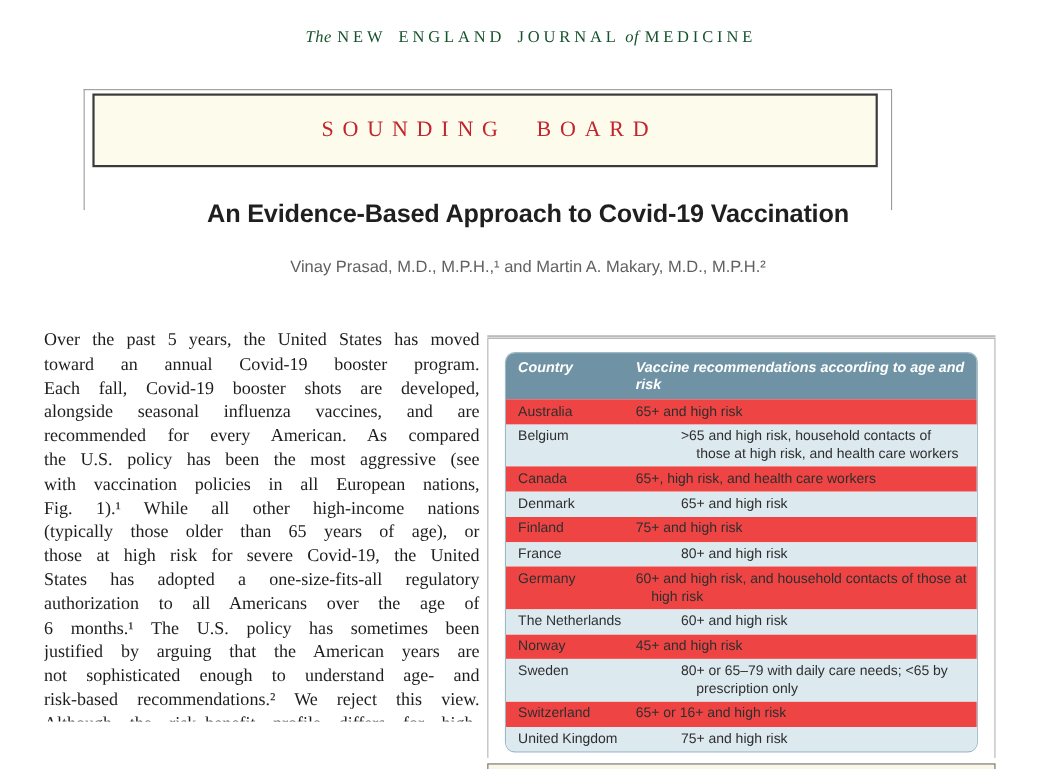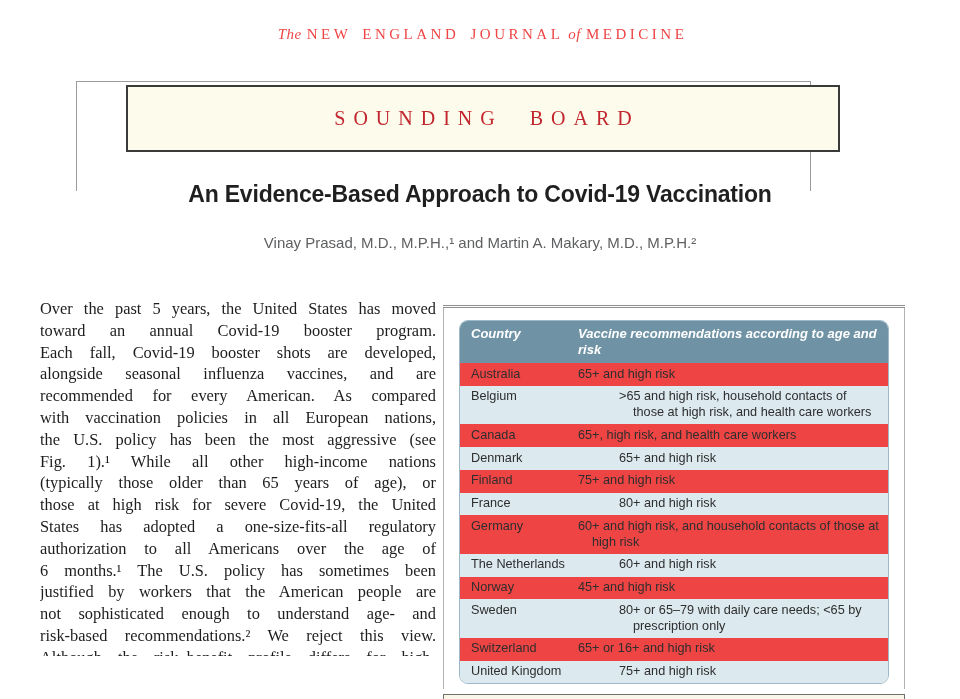--- a/index.html
+++ b/index.html
@@ -2,31 +2,31 @@
 <html><head>
 <meta charset="utf-8">
 <style>
   * { margin:0; padding:0; box-sizing:border-box; }
   html,body { width:960px; height:699px; overflow:hidden; background:#ffffff; }
   .page { position:absolute; left:0; top:0; width:960px; height:699px; background:#fff;
           font-family:"Liberation Serif","DejaVu Serif",serif; }
 
   
   .masthead { position:absolute; top:26px; left:0; width:100%; text-align:center;
-              color:#ef4444; font-size:15px; }
+              color:#14532d; font-size:15px; }
   .masthead .ital { font-style:italic; letter-spacing:0.5px; margin:0 5px; }
   .masthead .caps { letter-spacing:3.5px; word-spacing:4px; }
 
   
   .bracket-top  { position:absolute; left:76px; top:81px; width:735px; height:1px; background:#9b9b9b; }
   .bracket-left { position:absolute; left:76px; top:81px; width:1px; height:110px; background:#9b9b9b; }
   .bracket-right{ position:absolute; left:810px; top:81px; width:1px; height:110px; background:#9b9b9b; }
   .banner { position:absolute; left:84px; top:85px; width:714px; height:67px;
             background:#fdfbeb; border:2px solid #3a3a3a;
-            display:flex; align-items:center; justify-content:center;margin-left:42px; }
+            display:flex; align-items:center; justify-content:center; }
   .banner span { font-size:20px; color:#c1262e; letter-spacing:8px; word-spacing:14px; padding-left:8px; }
 
   
   .title { position:absolute; top:181px; left:0; width:100%; text-align:center;
            font-family:"Liberation Sans","DejaVu Sans",sans-serif; font-weight:700;
            font-size:23px; color:#1f1f1f; letter-spacing:-0.2px; }
   .authors { position:absolute; top:234px; left:0; width:100%; text-align:center;
              font-family:"Liberation Sans","DejaVu Sans",sans-serif; font-size:15px; color:#5f6062; }
 
   
@@ -74,29 +74,29 @@
 
   <div class="title">An Evidence-Based Approach to Covid-19 Vaccination</div>
   <div class="authors">Vinay Prasad, M.D., M.P.H.,¹ and Martin A. Makary, M.D., M.P.H.²</div>
 
   <div class="body-col">
       <div class="bline">Over the past 5 years, the United States has moved</div>
       <div class="bline">toward an annual Covid-19 booster program.</div>
       <div class="bline">Each fall, Covid-19 booster shots are developed,</div>
       <div class="bline">alongside seasonal influenza vaccines, and are</div>
       <div class="bline">recommended for every American. As compared</div>
+      <div class="bline">the U.S. policy has been the most aggressive (see</div>
       <div class="bline">with vaccination policies in all European nations,</div>
-      <div class="bline">the U.S. policy has been the most aggressive (see</div>
       <div class="bline">Fig. 1).¹ While all other high-income nations</div>
       <div class="bline">(typically those older than 65 years of age), or</div>
       <div class="bline">those at high risk for severe Covid-19, the United</div>
       <div class="bline">States has adopted a one-size-fits-all regulatory</div>
       <div class="bline">authorization to all Americans over the age of</div>
       <div class="bline">6 months.¹ The U.S. policy has sometimes been</div>
-      <div class="bline">justified by workers that the American people are</div>
+      <div class="bline">justified by arguing that the American years are</div>
       <div class="bline">not sophisticated enough to understand age- and</div>
       <div class="bline">risk-based recommendations.² We reject this view.</div>
       <div class="bline partial">Although the risk–benefit profile differs for high-</div>
     </div>
 
   <div class="fig-panel">
     <div class="rule-double top"></div>
     <div class="fig-body">
       <div class="ftable">
         <div class="fhead">

